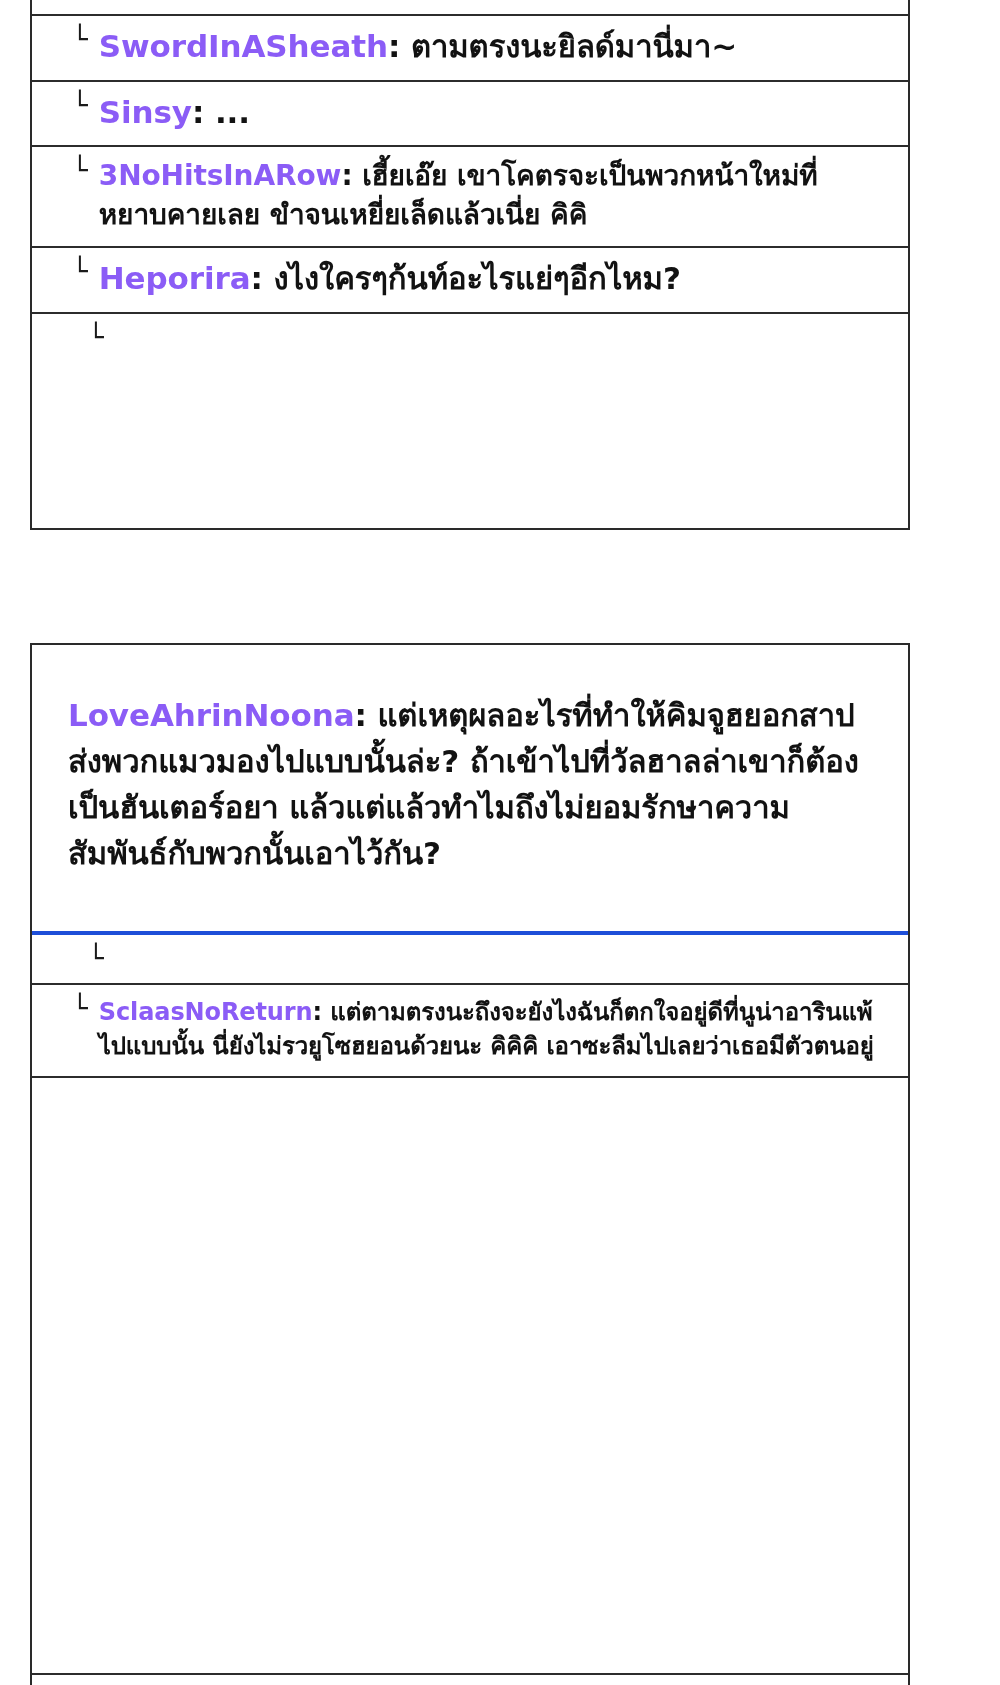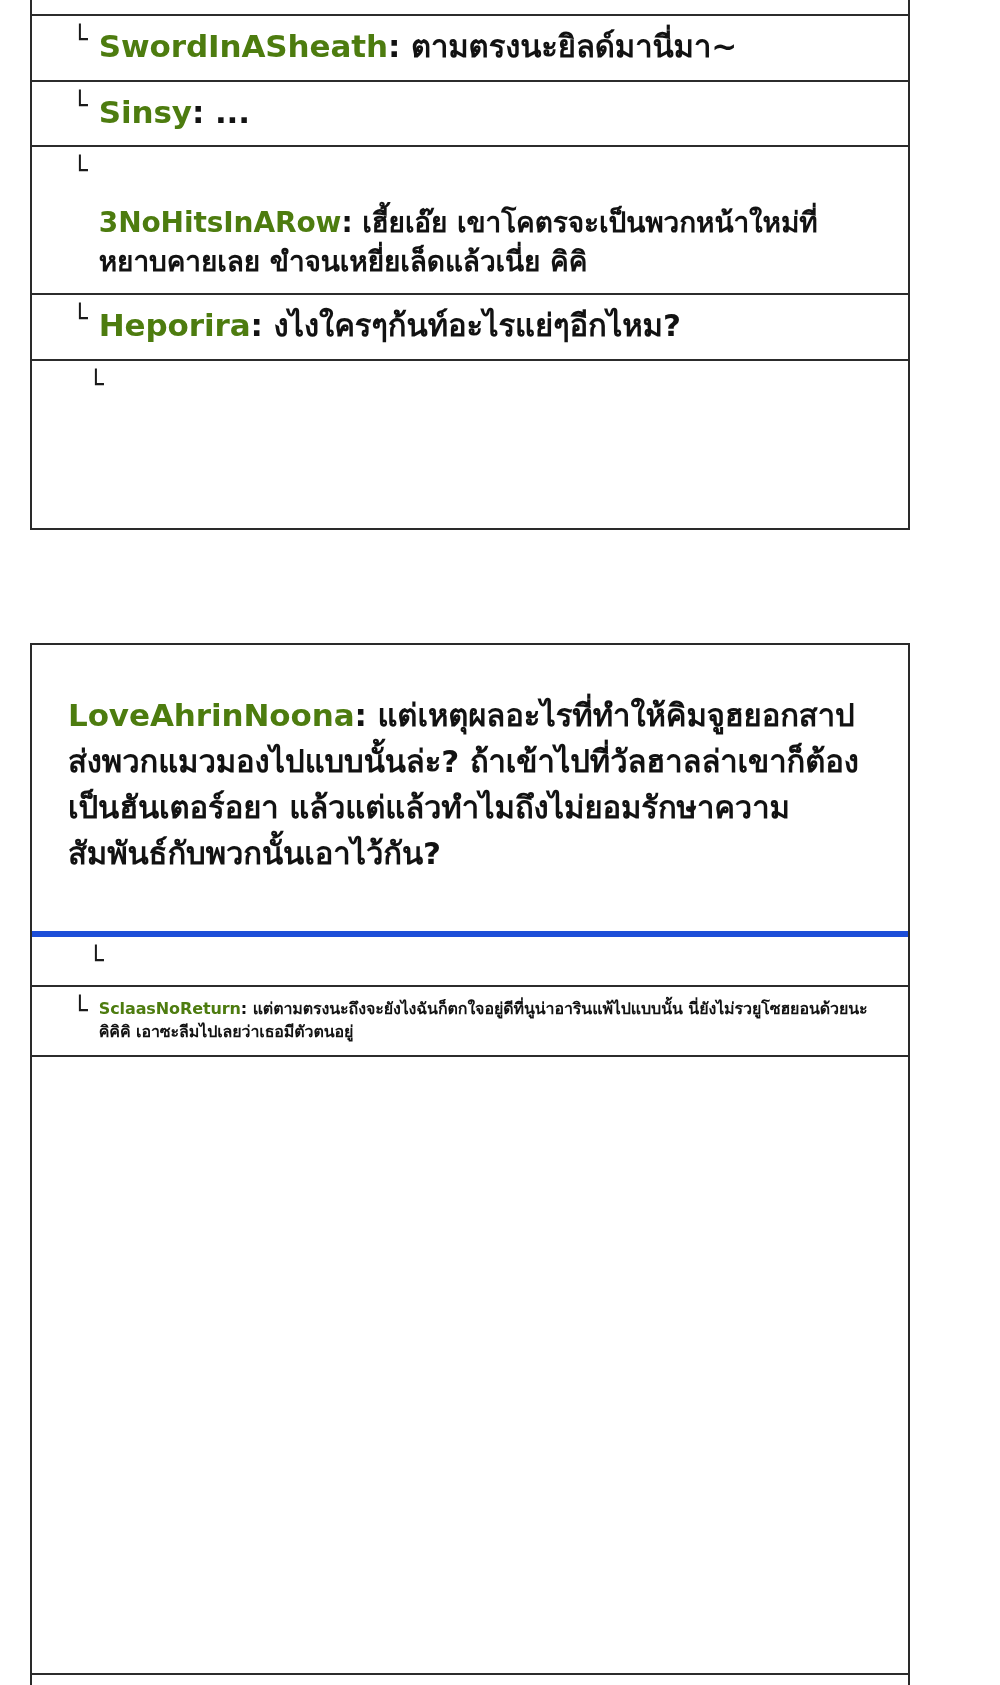--- a/index.html
+++ b/index.html
@@ -63,39 +63,39 @@
 
   .msg {
     margin: 0;
     font-weight: 700;
     color: #121212;
     letter-spacing: -0.1px;
   }
 
   .uname {
     font-weight: 700;
-    color: #4d7c0f;
+    color: #8b5cf6;
   }
 
   
   .s-xl .msg { font-size: 31px; line-height: 1.34; }
-  .s-lg .msg { font-size: 28px; line-height: 1.38; margin-top: 47px; }
-  .s-sm .msg { font-size: 16px; line-height: 1.45; }
+  .s-lg .msg { font-size: 28px; line-height: 1.38; }
+  .s-sm .msg { font-size: 24px; line-height: 1.45; }
 
   .indent-1 { padding-left: 40px; }
   .indent-2 { padding-left: 56px; }
 
   .sliver {
     height: 22px;
     border-bottom: 2px solid #2c2c2c;
   }
 
   .root-comment {
     padding: 48px 26px 54px 36px;
-    border-bottom: 6px solid #1d4ed8;
+    border-bottom: 4px solid #1d4ed8;
   }
   .root-comment .msg { font-size: 31px; line-height: 1.48; }
 
   .bottom-edge-sliver {
     position: absolute;
     left: 0;
     right: 0;
     bottom: 0;
     height: 26px;
     border-top: 2px solid #2c2c2c;

